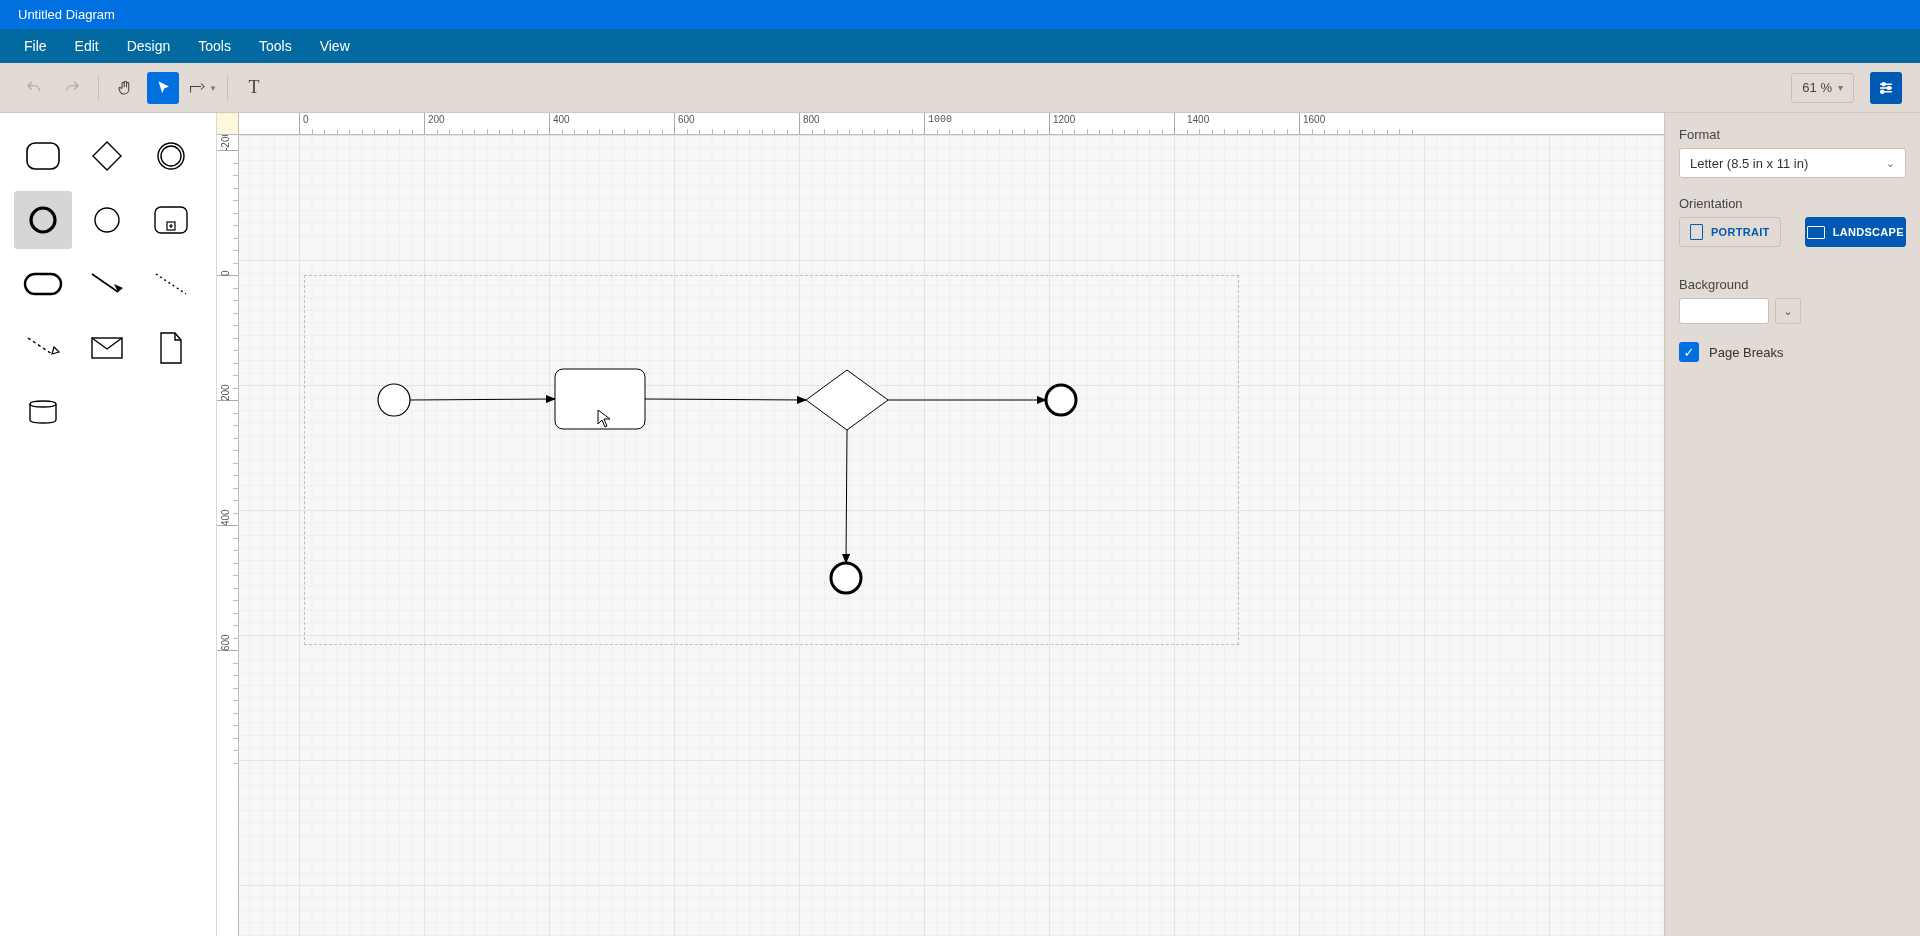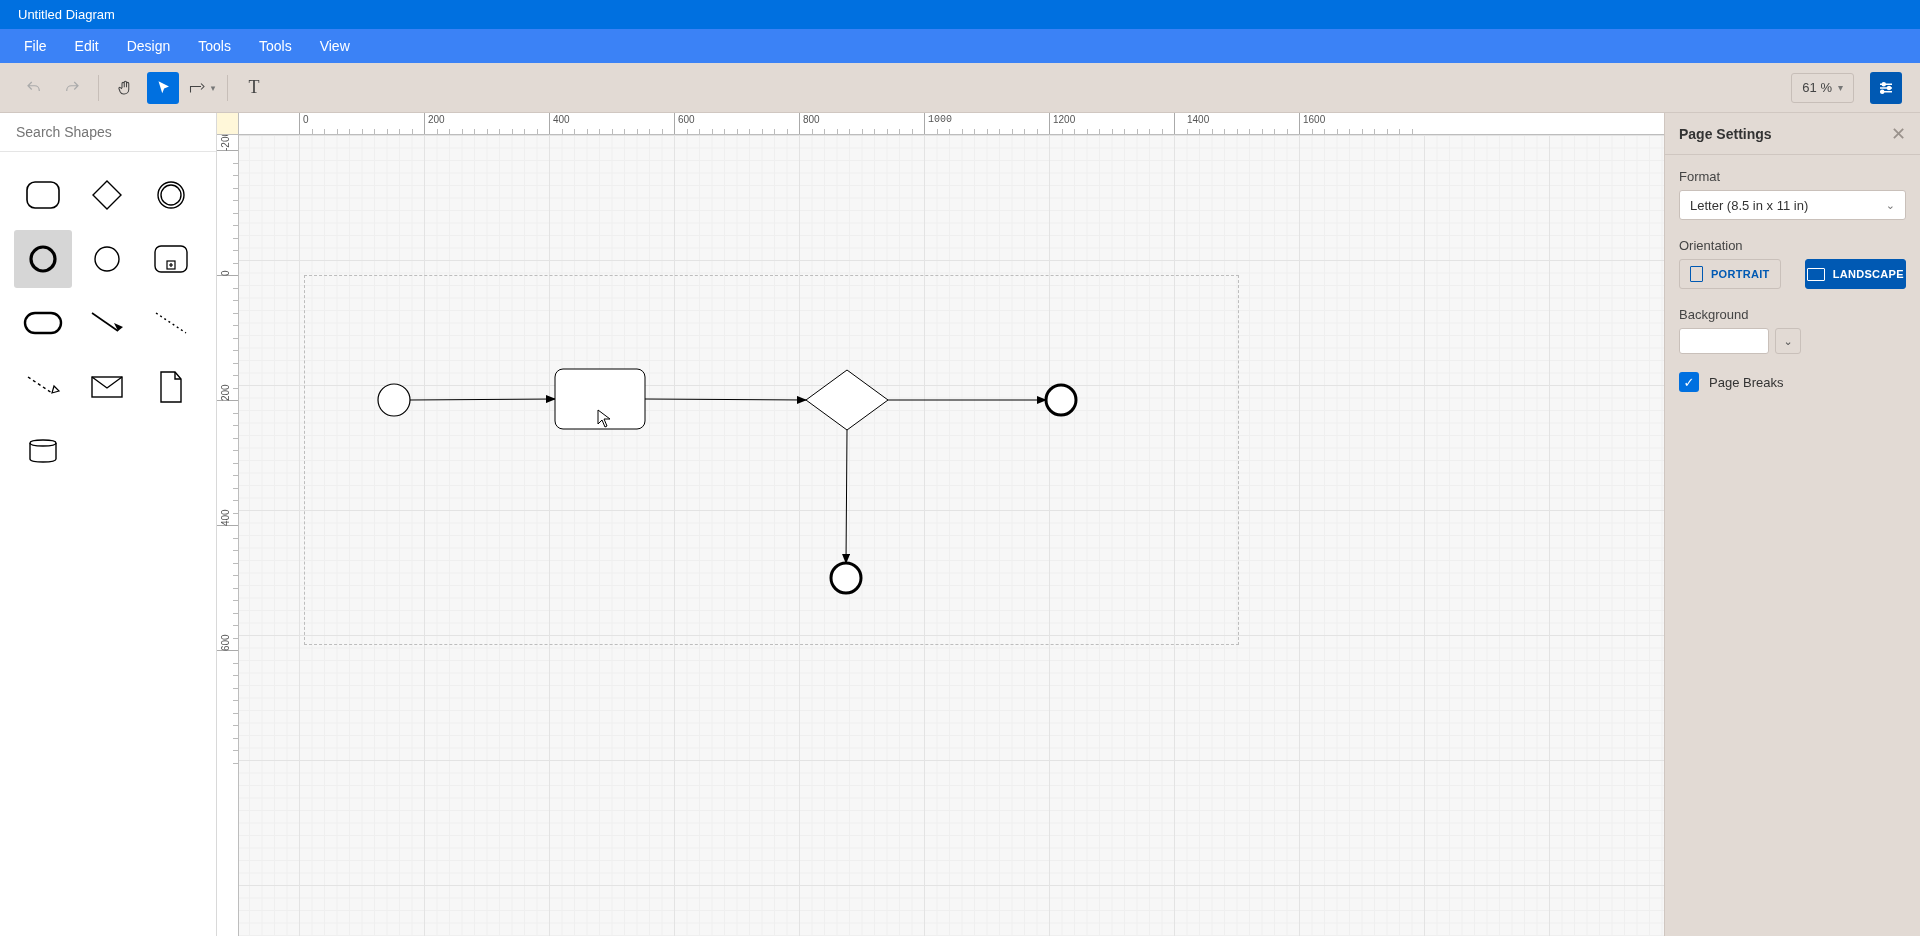--- a/index.html
+++ b/index.html
@@ -1,21 +1,21 @@
 <!DOCTYPE html>
 <html><head>
 <meta charset="utf-8">
 <style>
   * { box-sizing: border-box; margin: 0; padding: 0; font-family: "Segoe UI", Arial, sans-serif; }
   html, body { width: 100%; height: 100%; overflow: hidden; }
   body { display: flex; flex-direction: column; background: #fff; }
 
   
   .titlebar { background: #0070e0; color: #fff; height: 29px; display: flex; align-items: center; padding: 0 18px; font-size: 13px; }
-  .menubar  { background: #3b82f6; color: #fff; height: 34px; display: flex; align-items: center; padding: 0 10px; gap: 0; font-size: 14px; }
+  .menubar  { background: #0369a1; color: #fff; height: 34px; display: flex; align-items: center; padding: 0 10px; gap: 0; font-size: 14px; }
   .menubar .mitem { padding: 0 14px; cursor: pointer; }
 
   
   .toolbar { background: #e2dad4; height: 50px; display: flex; align-items: center; padding: 0 18px; gap: 6px; border-bottom: 1px solid #d0c7c1; }
   .tbtn { width: 32px; height: 32px; display: flex; align-items: center; justify-content: center; color: #444; border-radius: 3px; cursor: pointer; }
   .tbtn.disabled { color: #aaa; cursor: default; }
   .tbtn.active { background: #0070e0; color: #fff; }
   .tbtn svg { stroke: currentColor; fill: none; }
   .tsep { width: 1px; height: 26px; background: #c7beb8; margin: 0 4px; }
   .toolbar .spacer { flex: 1; }
@@ -68,21 +68,21 @@
 
   
   .rightpanel { width: 256px; background: #e2dad4; border-left: 1px solid #cfc6c0; display: flex; flex-direction: column; }
   .rp-head { height: 42px; display: flex; align-items: center; justify-content: space-between; padding: 0 14px; border-bottom: 1px solid #cfc6c0; }
   .rp-head .title { font-size: 14px; font-weight: 600; color: #333; }
   .rp-head .close { color: #9a928c; font-size: 18px; cursor: pointer; line-height: 1; }
   .rp-body { padding: 14px 14px; font-size: 13px; color: #333; }
   .rp-label { font-size: 13px; color: #444; margin-bottom: 6px; }
   .rp-select { width: 100%; height: 30px; background: #fff; border: 1px solid #c9c0ba; border-radius: 3px; display: flex; align-items: center; justify-content: space-between; padding: 0 10px; margin-bottom: 18px; cursor: pointer; }
   .rp-select .chev { font-size: 11px; color: #777; }
-  .orient { display: flex; gap: 24px; margin-bottom: 18px; }
+  .orient { display: flex; gap: 24px; margin-bottom: 30px; }
   .obtn { flex: 1; height: 30px; border: 1px solid #c9c0ba; background: #e2dad4; border-radius: 3px; display: flex; align-items: center; justify-content: center; gap: 8px; font-size: 11px; font-weight: 600; color: #0059b3; cursor: pointer; letter-spacing: .3px; }
   .obtn.active { background: #0059b3; color: #fff; border-color: #0059b3; }
   .obtn .oico { width: 13px; height: 16px; border: 1.5px solid currentColor; border-radius: 1px; }
   .obtn.land .oico { width: 18px; height: 13px; }
   .bgrow { display: flex; gap: 6px; margin-bottom: 18px; }
   .bgswatch { width: 90px; height: 26px; background: #fff; border: 1px solid #c9c0ba; border-radius: 3px; }
   .bgdd { width: 26px; height: 26px; background: #e2dad4; border: 1px solid #c9c0ba; border-radius: 3px; display: flex; align-items: center; justify-content: center; font-size: 11px; color: #555; cursor: pointer; }
   .chk { display: flex; align-items: center; gap: 10px; }
   .chkbox { width: 20px; height: 20px; background: #0070e0; border-radius: 3px; display: flex; align-items: center; justify-content: center; color: #fff; font-size: 13px; cursor: pointer; }
 </style>
@@ -148,23 +148,20 @@
         <circle cx="9" cy="7" r="2" fill="#fff"></circle>
         <circle cx="16" cy="12" r="2" fill="#fff"></circle>
         <circle cx="7" cy="17" r="2" fill="#fff"></circle>
       </svg>
   </div>
 </div>
 
 <div class="main">
 
   <div class="leftpanel">
-    <div class="searchbox">
-      <input type="text" placeholder="Search Shapes" style="">
-    </div>
     <div class="shapegrid">
 
       <div class="shapecell">
           <svg width="36" height="30" viewBox="0 0 36 30">
             <rect x="2" y="2" width="32" height="26" rx="8" stroke="#000" stroke-width="1.6"></rect>
           </svg>
         </div>
       <div class="shapecell">
           <svg width="32" height="32" viewBox="0 0 32 32">
             <path d="M16 2 L30 16 L16 30 L2 16 Z" stroke="#000" stroke-width="1.4"></path>
@@ -418,24 +415,20 @@
         </div>
       <div class="cursor" id="cursor" style="left: 358px; top: 274px;">
         <svg width="16" height="20" viewBox="0 0 16 20">
             <path d="M1 1 L1 15 L5 11 L8 18 L10 17 L7 10 L13 10 Z" fill="#fff" stroke="#000" stroke-width="1"></path>
           </svg>
       </div>
     </div>
   </div>
 
   <div class="rightpanel">
-    <div class="rp-head">
-      <span class="title">Page Settings</span>
-      <span class="close">✕</span>
-    </div>
     <div class="rp-body">
       <div class="rp-label">Format</div>
       <div class="rp-select">
         <span>Letter (8.5 in x 11 in)</span>
         <span class="chev">⌄</span>
       </div>
 
       <div class="rp-label">Orientation</div>
       <div class="orient">
         <div class="obtn">

